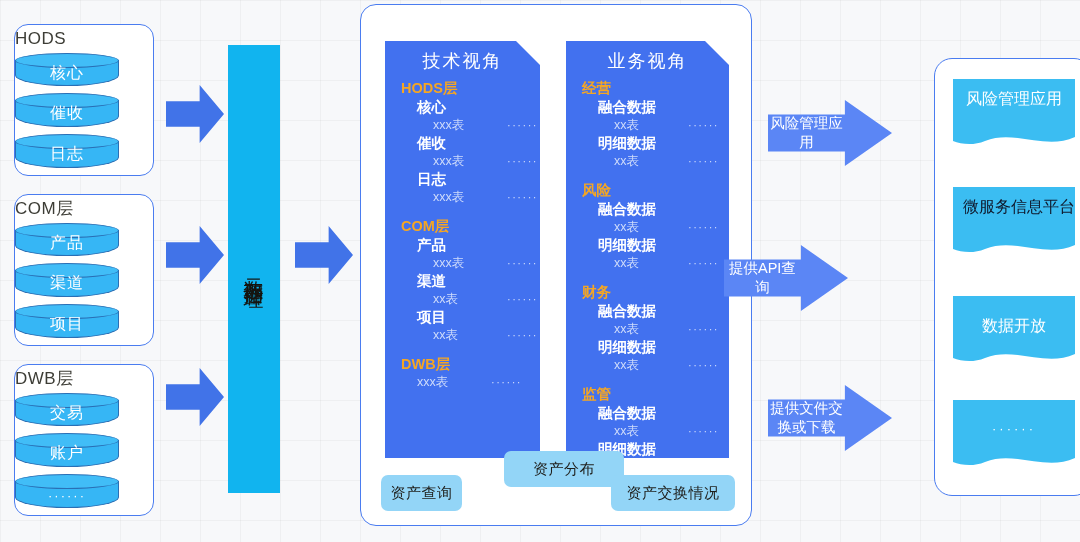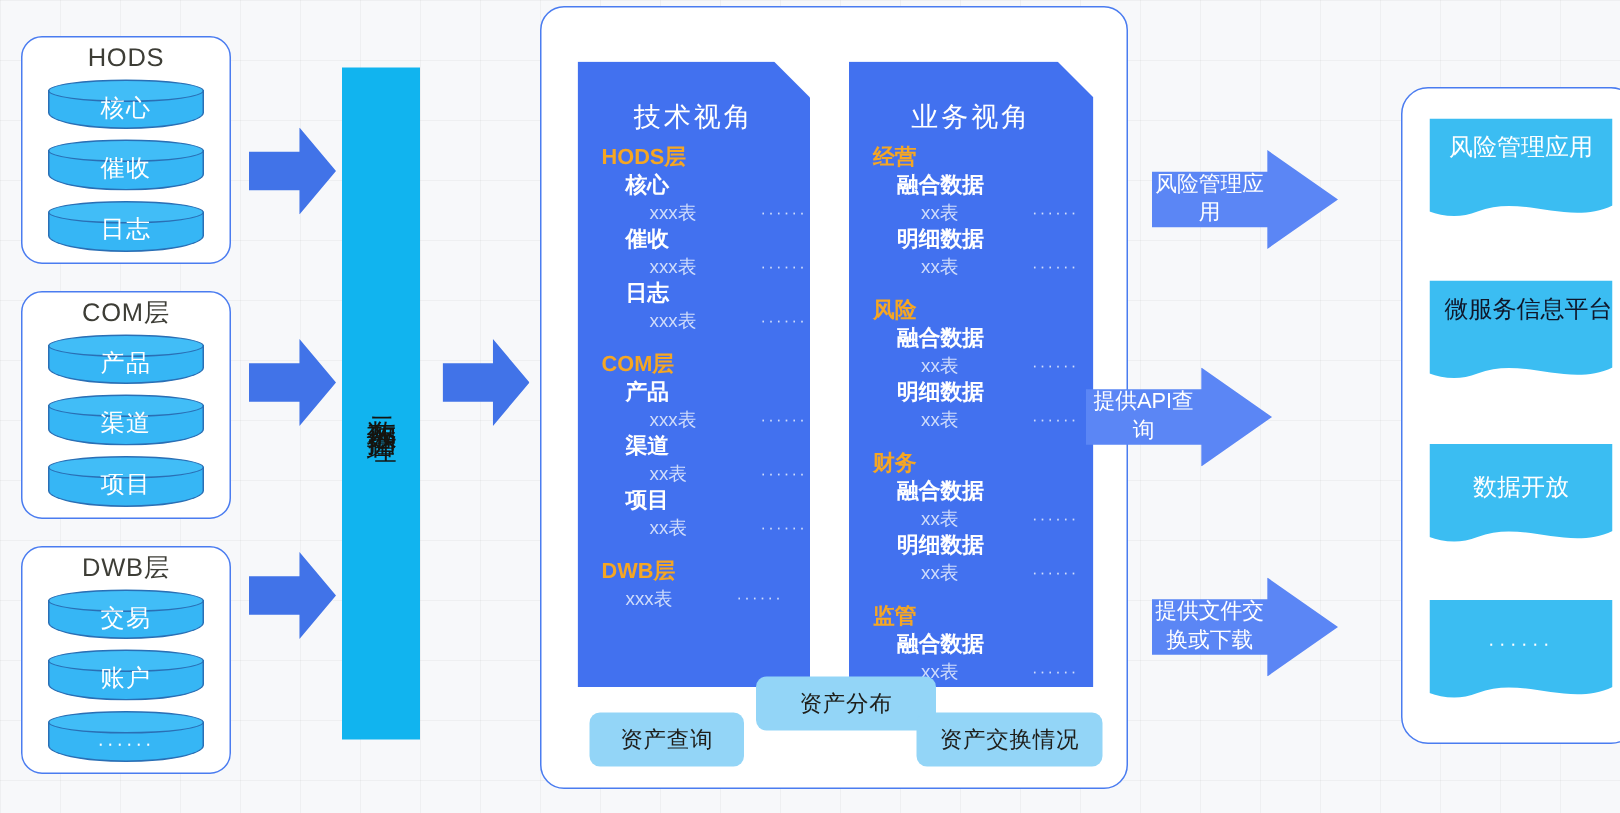--- a/index.html
+++ b/index.html
@@ -21,21 +21,21 @@
   
   .abs { position: absolute; box-sizing: border-box; }
 
   
   .src-group {
     border: 1.6px solid #4a7cf0;
     border-radius: 14px;
     background: #ffffff;
     display: flex;
     flex-direction: column;
-    align-items: center;
+    align-items: flex-start;
     padding-top: 5px;
   }
   .src-title {
     font-size: 17px;
     color: #3d3d36;
     letter-spacing: .5px;
     margin-bottom: 4px;
     line-height: 1.1;
   }
   .cyl-wrap {
@@ -126,21 +126,21 @@
   .view-panel {
     position: absolute;
     background: #4271ef;
     clip-path: polygon(0 0, calc(100% - 24px) 0, 100% 24px, 100% 100%, 0 100%);
     overflow: hidden;
   }
   .view-title {
     text-align: center;
     color: #ffffff;
     font-size: 18px;
-    margin-top: 25px;
+    margin-top: 8px;
     letter-spacing: 2px;
   }
   .tree { padding: 6px 0 0 16px; }
   .lvl1 {
     color: #f5a623;
     font-weight: bold;
     font-size: 14.5px;
     line-height: 19px;
   }
   .lvl2 {
@@ -354,21 +354,21 @@
         <div class="lvl2">融合数据</div>
         <div class="lvl3">
           <span class="tbl">xx表</span>
           <span class="dots">······</span>
         </div>
         <div class="lvl2">明细数据</div>
 
       </div>
     </div>
 
-    <div class="abs cat-btn" style="left:32px; top:470px; width:103px; height:36px;font-family:Liberation Serif, serif;">
+    <div class="abs cat-btn" style="left:20px; top:470px; width:81px; height:36px;font-family:Liberation Serif, serif;">
       <span>资产查询</span>
     </div>
     <div class="abs cat-btn" style="left:143px; top:446px; width:120px; height:36px;">
       <span>资产分布</span>
     </div>
     <div class="abs cat-btn" style="left:250px; top:470px; width:124px; height:36px;">
       <span>资产交换情况</span>
     </div>
   </div>
 

